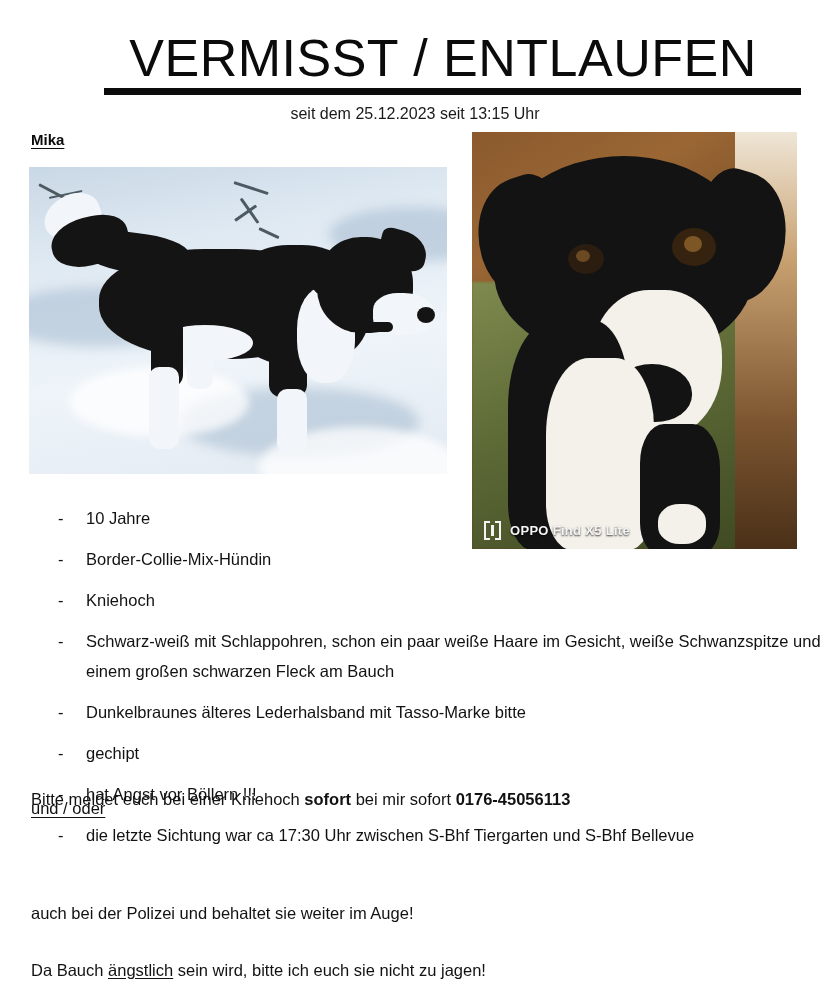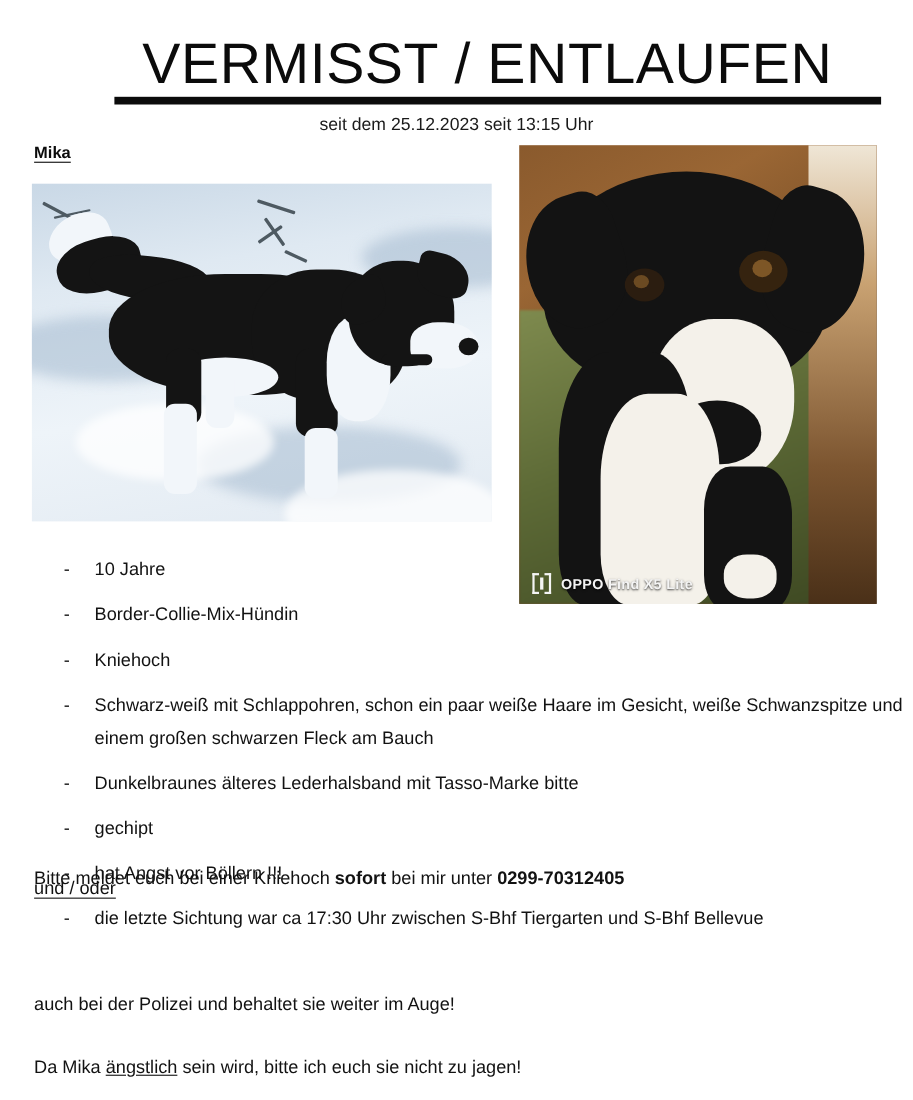--- a/index.html
+++ b/index.html
@@ -314,22 +314,22 @@
     <span class="feature-dash">-</span>
     <span class="feature-text">hat Angst vor Böllern !!!</span>
   </div>
   <div class="feature-row">
     <span class="feature-dash">-</span>
     <span class="feature-text">die letzte Sichtung war ca 17:30 Uhr zwischen S-Bhf Tiergarten und S-Bhf Bellevue</span>
   </div>
 </div>
 
 <div class="para p-contact">
-  <span>Bitte meldet euch bei einer Kniehoch </span><span class="b">sofort</span><span> bei mir unter </span><span class="b">0299-70312405</span>
+  <span>Bitte meldet euch bei einer Kniehoch </span><span class="b">sofort</span><span> bei mir sofort </span><span class="b">0176-45056113</span>
 </div>
 
 <div class="para p-orelse">und / oder</div>
 
 <div class="para p-police">auch bei der Polizei und behaltet sie weiter im Auge!</div>
 
 <div class="para p-scared">
-  <span>Da Mika </span><span class="u">ängstlich</span><span> sein wird, bitte ich euch sie nicht zu jagen!</span>
+  <span>Da Bauch </span><span class="u">ängstlich</span><span> sein wird, bitte ich euch sie nicht zu jagen!</span>
 </div>
 
 </body></html>

